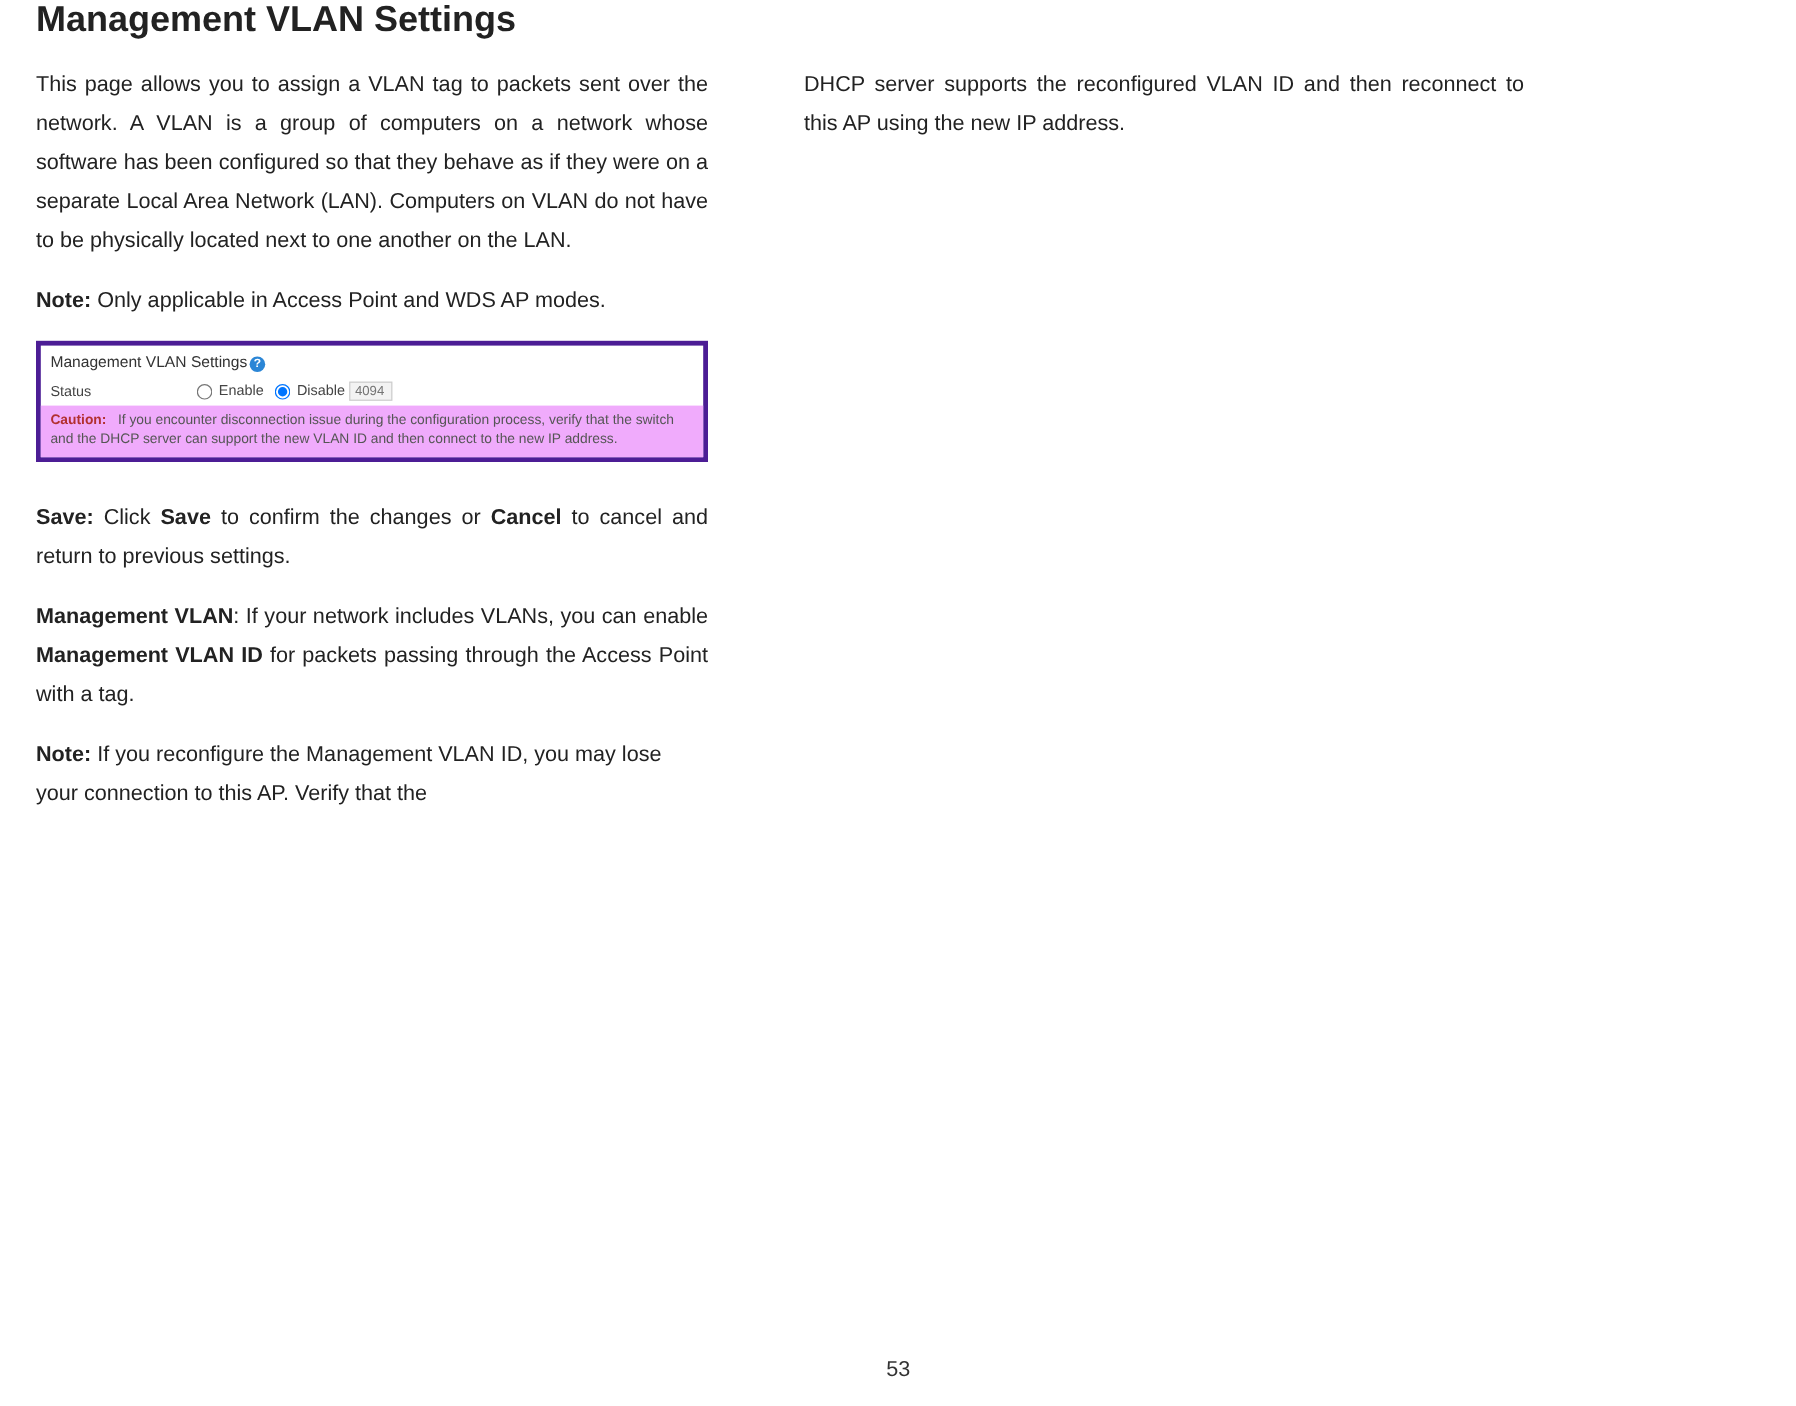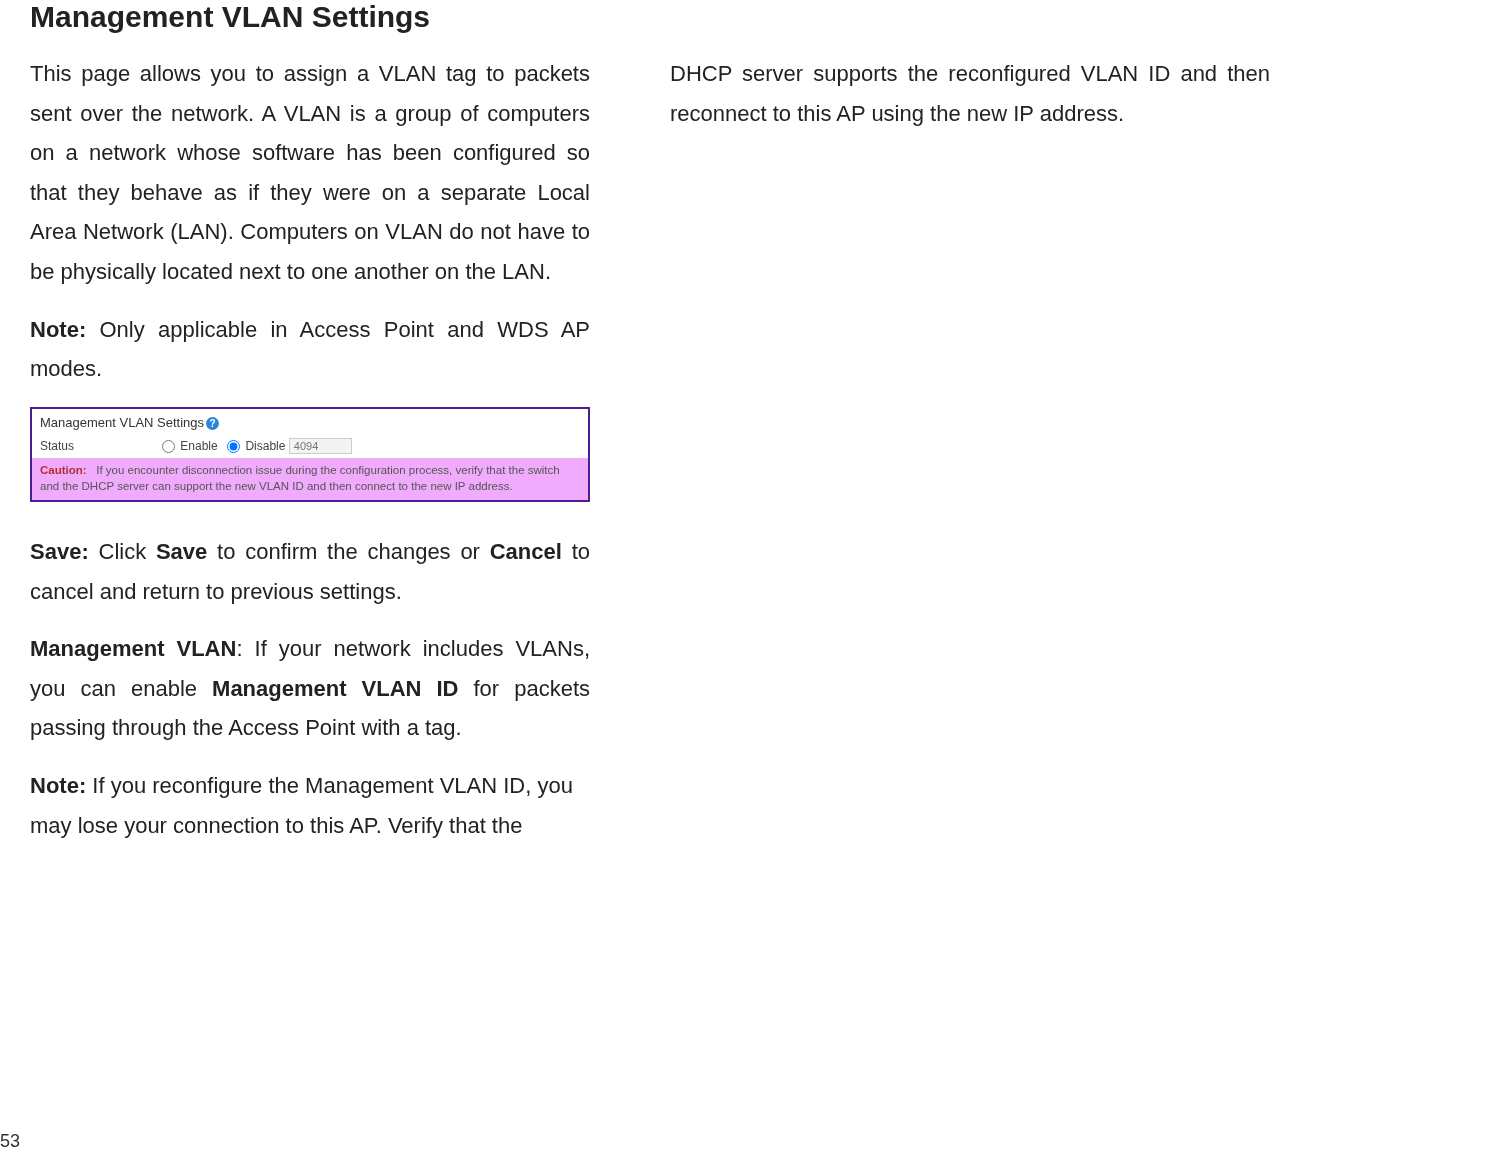--- a/index.html
+++ b/index.html
@@ -31,31 +31,31 @@
   }
   .col {
     flex: 1;
     max-width: 560px;
   }
   .col-right {
     flex: 1;
     max-width: 600px;
   }
   p {
-    font-size: 22px;
+    font-size: 18px;
     line-height: 1.8;
     margin-bottom: 18px;
   }
   .justify { text-align: justify; }
   .indent { }
   b { font-weight: 800; }
 
   
   .panel {
-    border: 2px solid #4c1d95;
+    border: 4px solid #4c1d95;
     background: #fff;
     font-size: 12px;
     color: #444;
     margin: 10px 0 30px 0;
     font-family: Arial, sans-serif;
   }
   .panel-title {
     padding: 6px 8px 4px 8px;
     color: #333;
     font-size: 13px;
@@ -75,41 +75,41 @@
   .panel-row {
     display: flex;
     align-items: center;
     padding: 4px 8px;
     font-size: 12px;
     gap: 6px;
   }
   .panel-row .label { width: 110px; color: #444; }
   .panel-row input[type="radio"] { margin: 0 2px 0 6px; vertical-align: middle; }
   .vlan-input {
-    width: 63px;
+    width: 36px;
     font-size: 11px;
     color: #aaa;
     background: #f3f3f3;
     border: 1px solid #ccc;
     padding: 1px 4px;
   }
   .panel-caution {
     padding: 4px 8px 6px 8px;
     font-size: 11.5px;
     line-height: 1.4;
     color: #555;
     background: #f0abfc;
   }
   .panel-caution .caution-label { color: #b23030; font-weight: bold; }
 
   .page-number {
     position: absolute;
     bottom: 20px;
     left: 0; right: 0;
-    text-align: left;
+    text-align: center;
     font-size: 18px;
     color: #333;
   }
 </style>
 </head>
 <body>
 
 <div class="page">
   <h2>Management VLAN Settings</h2>
 

